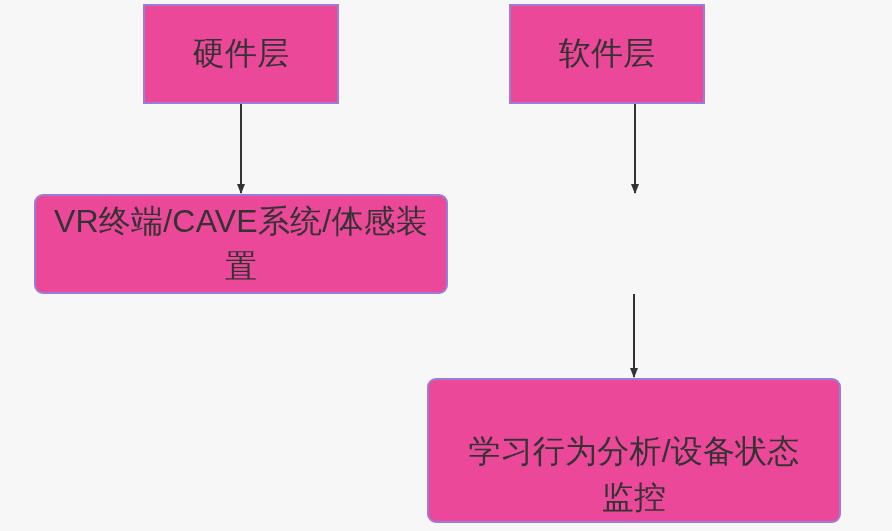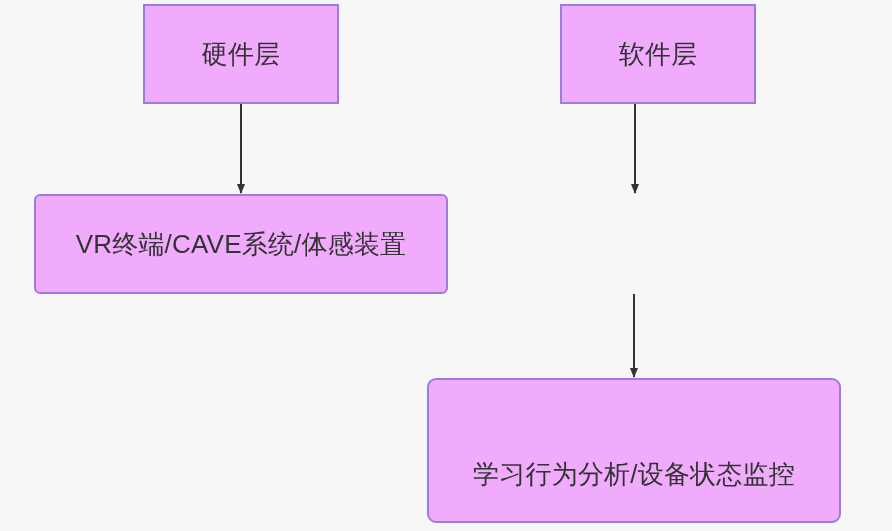--- a/index.html
+++ b/index.html
@@ -22,45 +22,45 @@
     position: absolute;
     left: 0;
     top: 0;
     width: 892px;
     height: 531px;
     pointer-events: none;
   }
   .node {
     position: absolute;
     box-sizing: border-box;
-    background: #f0abfc;
+    background: #ec4899;
     border: 2px solid #9a7ddb;
     display: flex;
     align-items: center;
     justify-content: center;
     color: #333333;
-    font-size: 26px;
+    font-size: 32px;
     line-height: 1.42;
     text-align: center;
     letter-spacing: 0.2px;
     z-index: 2;
   }
   .node.rounded {
     border-radius: 9px;
   }
   .node-label {
     display: block;
     padding: 0 14px;
     white-space: pre-line;
   }
 
   
   #node-hardware-layer  { left: 143px; top: 4px;   width: 196px; height: 100px; }
-  #node-software-layer  { left: 560px; top: 4px;   width: 196px; height: 100px; }
-  #node-vr-devices      { left: 34px;  top: 194px; width: 414px; height: 100px; border-radius: 6px; }
+  #node-software-layer  { left: 509px; top: 4px;   width: 196px; height: 100px; }
+  #node-vr-devices      { left: 34px;  top: 194px; width: 414px; height: 100px; }
   #node-data-layer      { left: 537px; top: 194px; width: 196px; height: 100px; }
   #node-analytics       { left: 427px; top: 378px; width: 414px; height: 145px; }
   #node-analytics .node-label { max-width: 350px; margin-top: 48px; }
 </style>
 </head>
 <body>
 
 <div id="flowchart">
 
   <svg id="edge-layer" width="892" height="531" viewBox="0 0 892 531" xmlns="http://www.w3.org/2000/svg">

